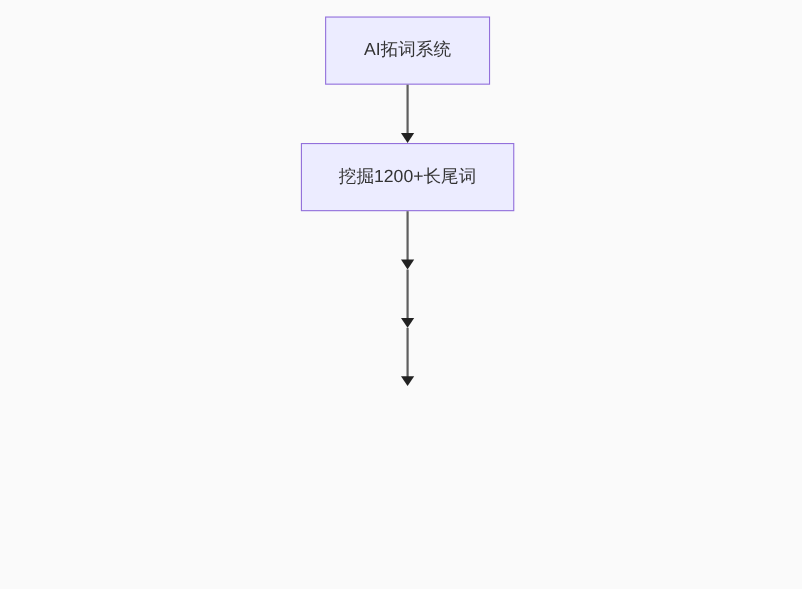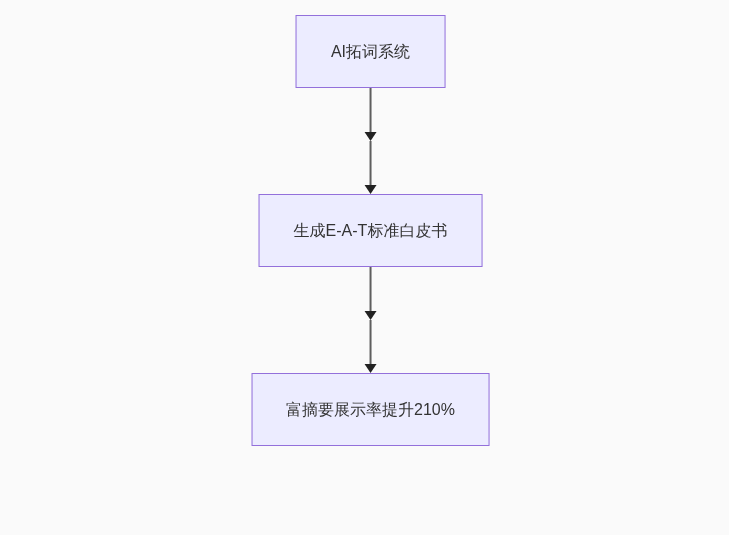--- a/index.html
+++ b/index.html
@@ -26,21 +26,21 @@
   .flow {
     position: absolute;
     top: 15px;
     left: calc(50% + 6px);
     transform: translateX(-50%);
     display: flex;
     flex-direction: column;
     align-items: center;
   }
   .node {
-    height: 73px;
+    height: 62px;
     padding: 0 34px;
     display: flex;
     align-items: center;
     justify-content: flex-end;
     background: var(--node-fill);
     border: 1.5px solid var(--node-border);
     color: var(--node-text);
     font-size: 16px;
     white-space: nowrap;
     line-height: 1;
@@ -80,39 +80,36 @@
 
     <div class="node">
       <span>AI拓词系统</span>
     </div>
 
     <div class="edge">
       <div class="line"></div>
       <div class="head"></div>
     </div>
 
-
-    <div class="edge">
-      <div class="line"></div>
-      <div class="head"></div>
-    </div>
-
     <div class="node">
-      <span>生成E-A-T标准白皮书</span>
+      <span>挖掘1200+长尾词</span>
     </div>
 
     <div class="edge">
       <div class="line"></div>
       <div class="head"></div>
     </div>
 
 
     <div class="edge">
       <div class="line"></div>
       <div class="head"></div>
     </div>
 
-    <div class="node">
-      <span>富摘要展示率提升210%</span>
+
+    <div class="edge">
+      <div class="line"></div>
+      <div class="head"></div>
     </div>
+
 
   </div>
 </div>
 
 </body></html>

